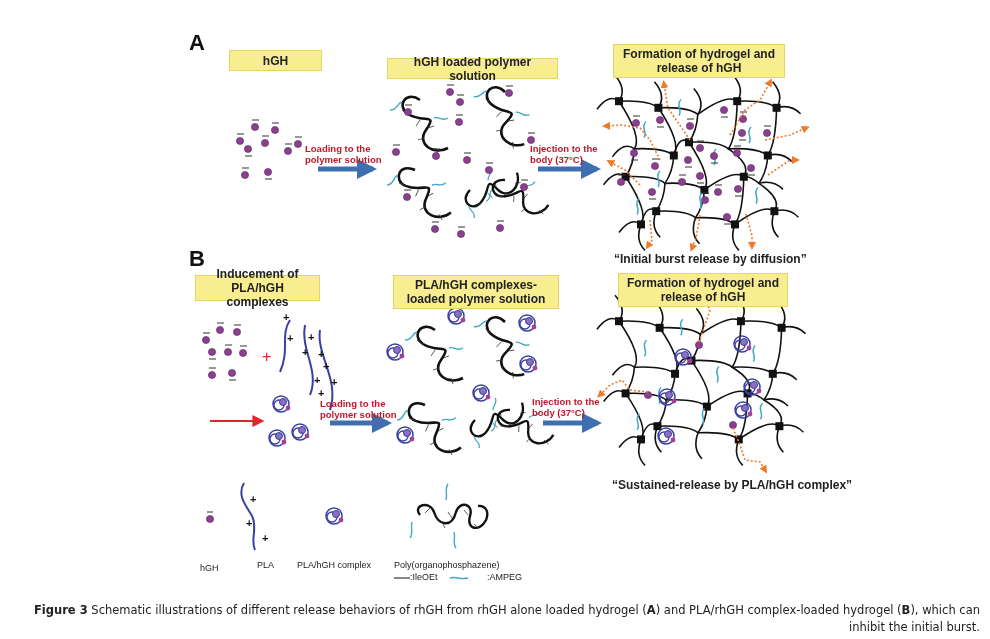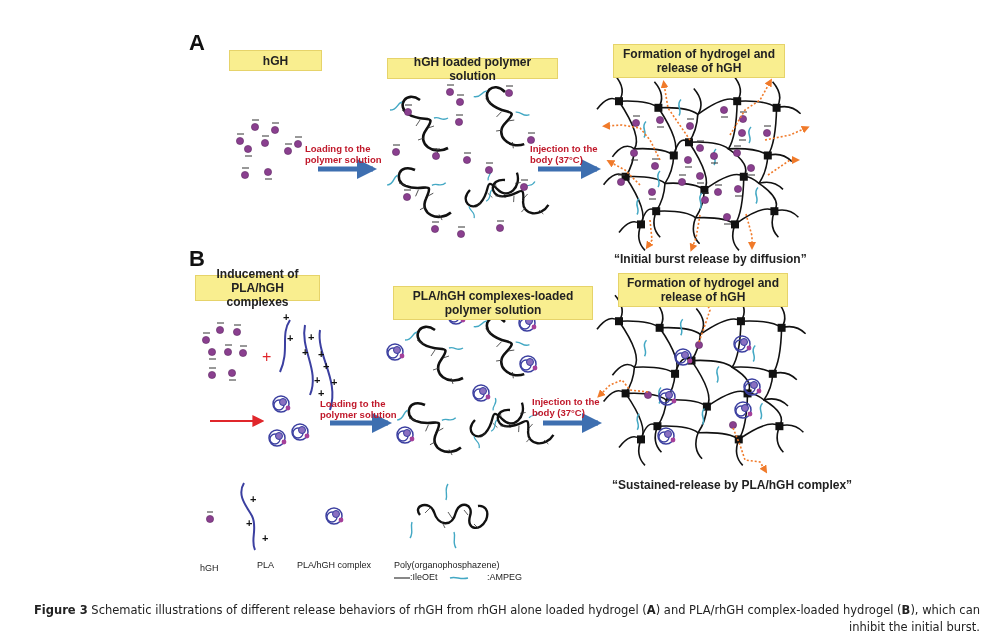--- a/index.html
+++ b/index.html
@@ -486,21 +486,21 @@
   <div>Loading to the</div>
   <div>polymer solution</div>
 </div>
 <div class="arrow-text" style="left:530px;top:143px;">
   <div>Injection to the</div>
   <div>body (37°C)</div>
 </div>
 <div class="quote" style="left:614px;top:252px;">“Initial burst release by diffusion”</div>
 
 <div class="label-box" style="left:195px;top:275px;width:125px;height:26px;">Inducement of PLA/hGH complexes</div>
-<div class="label-box" style="left:393px;top:286px;width:200px;height:34px;">PLA/hGH complexes-loaded polymer solution</div>
+<div class="label-box" style="left:393px;top:275px;width:166px;height:34px;">PLA/hGH complexes-loaded polymer solution</div>
 <div class="label-box" style="left:618px;top:273px;width:170px;height:34px;">Formation of hydrogel and release of hGH</div>
 
 <div class="arrow-text" style="left:320px;top:398px;">
   <div>Loading to the</div>
   <div>polymer solution</div>
 </div>
 <div class="arrow-text" style="left:532px;top:396px;">
   <div>Injection to the</div>
   <div>body (37°C)</div>
 </div>

